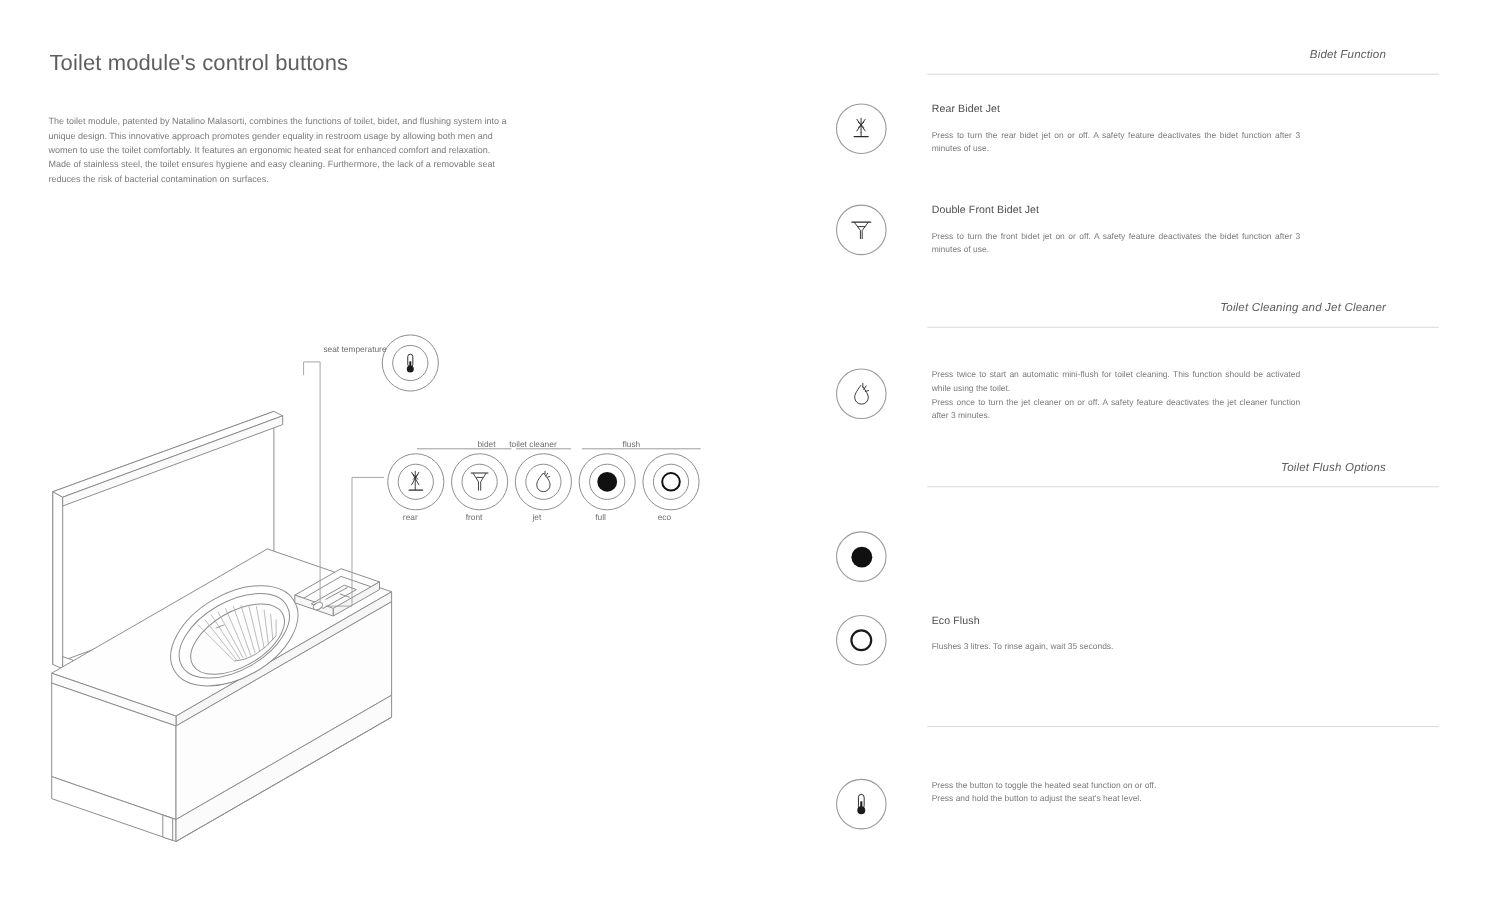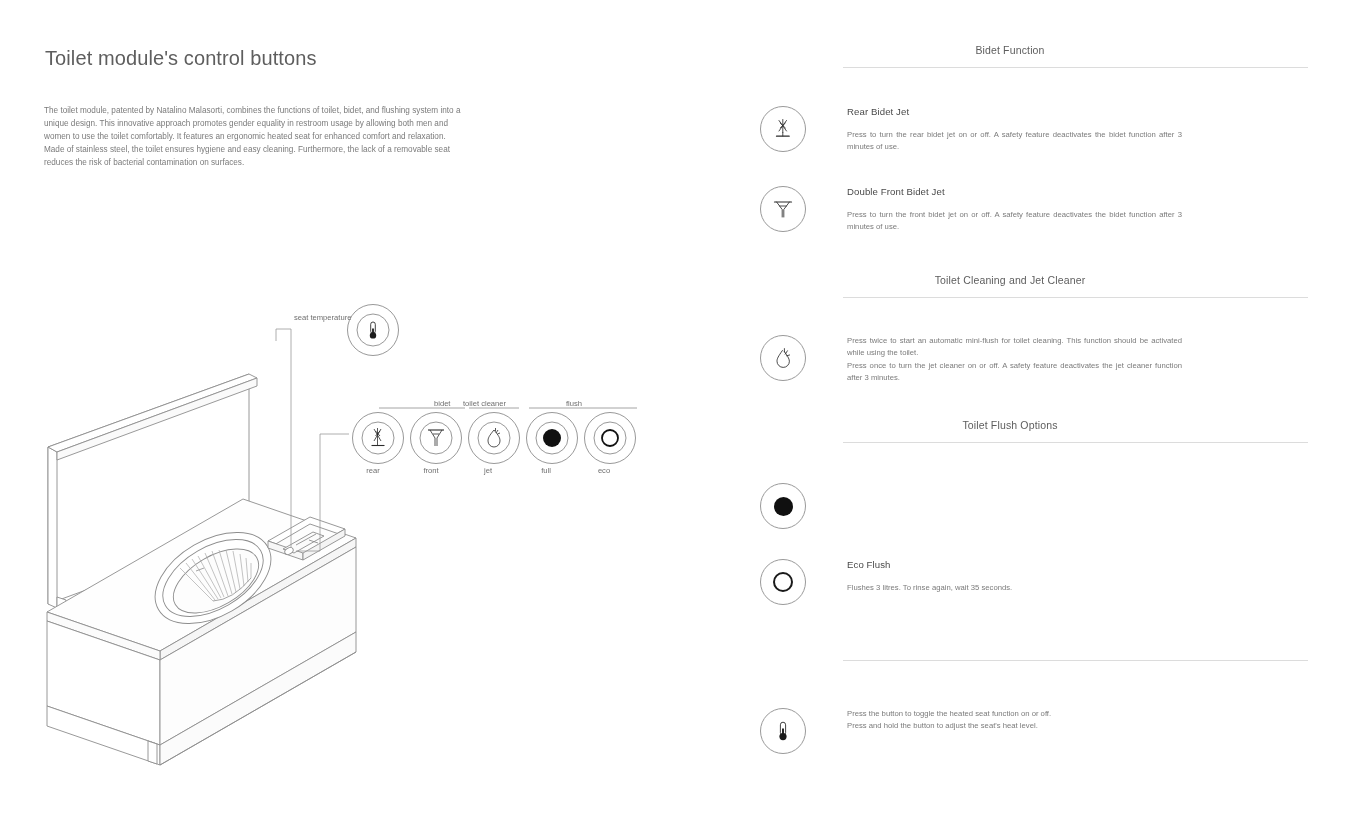--- a/index.html
+++ b/index.html
@@ -49,22 +49,22 @@
   .cap-eco{left:574px;}
 
   
   .right-col{position:absolute;left:760px;top:0;width:596px;height:839px;}
 
   .section{position:absolute;left:0;width:596px;}
   .sec-head{
     position:relative;width:548px;margin-left:0;
   }
   .sec-title{
-    display:block;text-align:center;font-size:10.5px;color:#5d5d5d;
-    padding-right:48px;letter-spacing:.15px;
+    display:block;text-align:right;font-size:10.5px;color:#5d5d5d;
+    padding-right:48px;letter-spacing:.15px;font-style:italic;
   }
   .sec-rule{
     display:block;height:1px;background:#dcdcdc;
     margin-top:11px;margin-left:83px;width:465px;
   }
 
   .entry{position:relative;display:flex;align-items:flex-start;}
   .entry-icon{
     width:44px;height:44px;flex:0 0 44px;
     border:1px solid #9a9a9a;border-radius:50%;
@@ -81,21 +81,21 @@
   }
   .entry-desc.nojustify{text-align:left;}
 
   
   #sec-bidet{top:44px;}
   #sec-clean{top:274px;}
   #sec-flush{top:419px;}
   #sec-heat{top:649px;}
 
   .e-pos{position:absolute;left:0;}
-  #e-rear{top:62px;}
+  #e-rear{top:50px;}
   #e-front{top:142px;}
   #e-jet{top:61px;}
   #e-full{top:64px;}
   #e-eco{top:140px;}
   #e-heat{top:59px;}
 
   .ico{display:block;}
   .dot-full{width:19px;height:19px;border-radius:50%;background:#101010;}
   .ring-eco{width:20px;height:20px;border-radius:50%;border:2px solid #1a1a1a;box-sizing:border-box;}
 </style>

